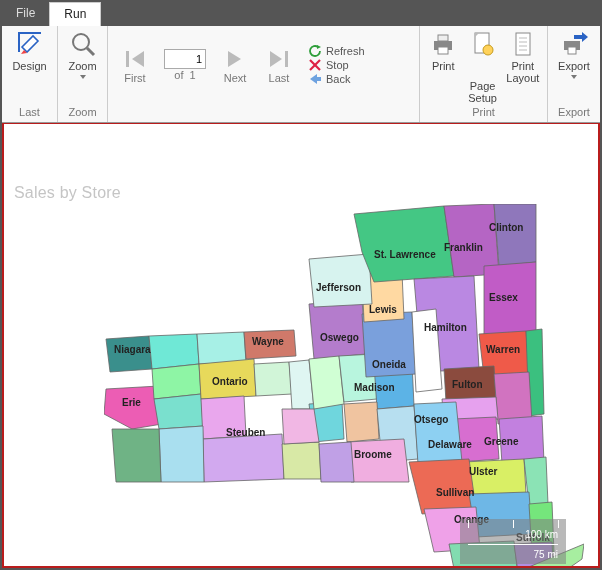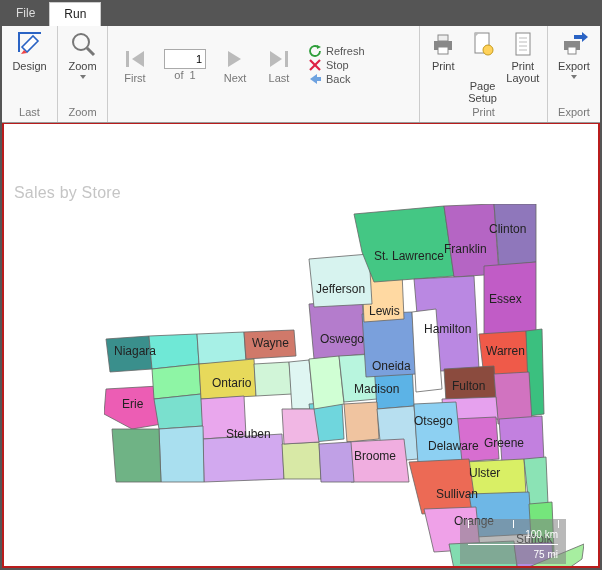--- a/index.html
+++ b/index.html
@@ -24,21 +24,21 @@
   .miniaction{ display:flex; align-items:center; gap:4px; color:#555; font-size:11px; cursor:pointer;}
   .miniaction .mi{ width:14px; height:14px; display:flex; align-items:center; justify-content:center;}
   .caret{ width:0; height:0; border-left:3px solid transparent; border-right:3px solid transparent; border-top:4px solid #777; display:block; margin:1px auto 0;}
   .canvas{ position:absolute; left:2px; right:2px; top:122px; bottom:2px; background:#fff; overflow:hidden;}
   .title{ position:absolute; left:10px; top:60px; color:#c5c5c5; font-size:16px; letter-spacing:0.2px;}
   .maparea{ position:absolute; left:100px; top:80px; width:480px; height:370px; }
   .scale{ position:absolute; right:18px; bottom:10px; background:rgba(128,128,128,0.55); color:#fff; font-size:10px; padding:4px 8px;}
   .scale .bar{ width:90px; height:1px; background:#fff; margin:4px 0;}
   .scale .ticks{ position:relative; height:6px;}
   .scale .ticks span{ position:absolute; top:-3px; width:1px; height:8px; background:#fff;}
-  .county-lbl{ position:absolute; font-size:12px; color:#222; pointer-events:none; white-space:nowrap;}
+  .county-lbl{ position:absolute; font-size:10px; color:#222; pointer-events:none; white-space:nowrap;font-weight:bold;}
   svg.map{ width:100%; height:100%; }
   svg.map path{ stroke:#666; stroke-width:0.8; }
 </style>
 </head>
 <body>
 
 <div class="frame">
 
   <div class="tabbar">
     <div class="tab">File</div>

